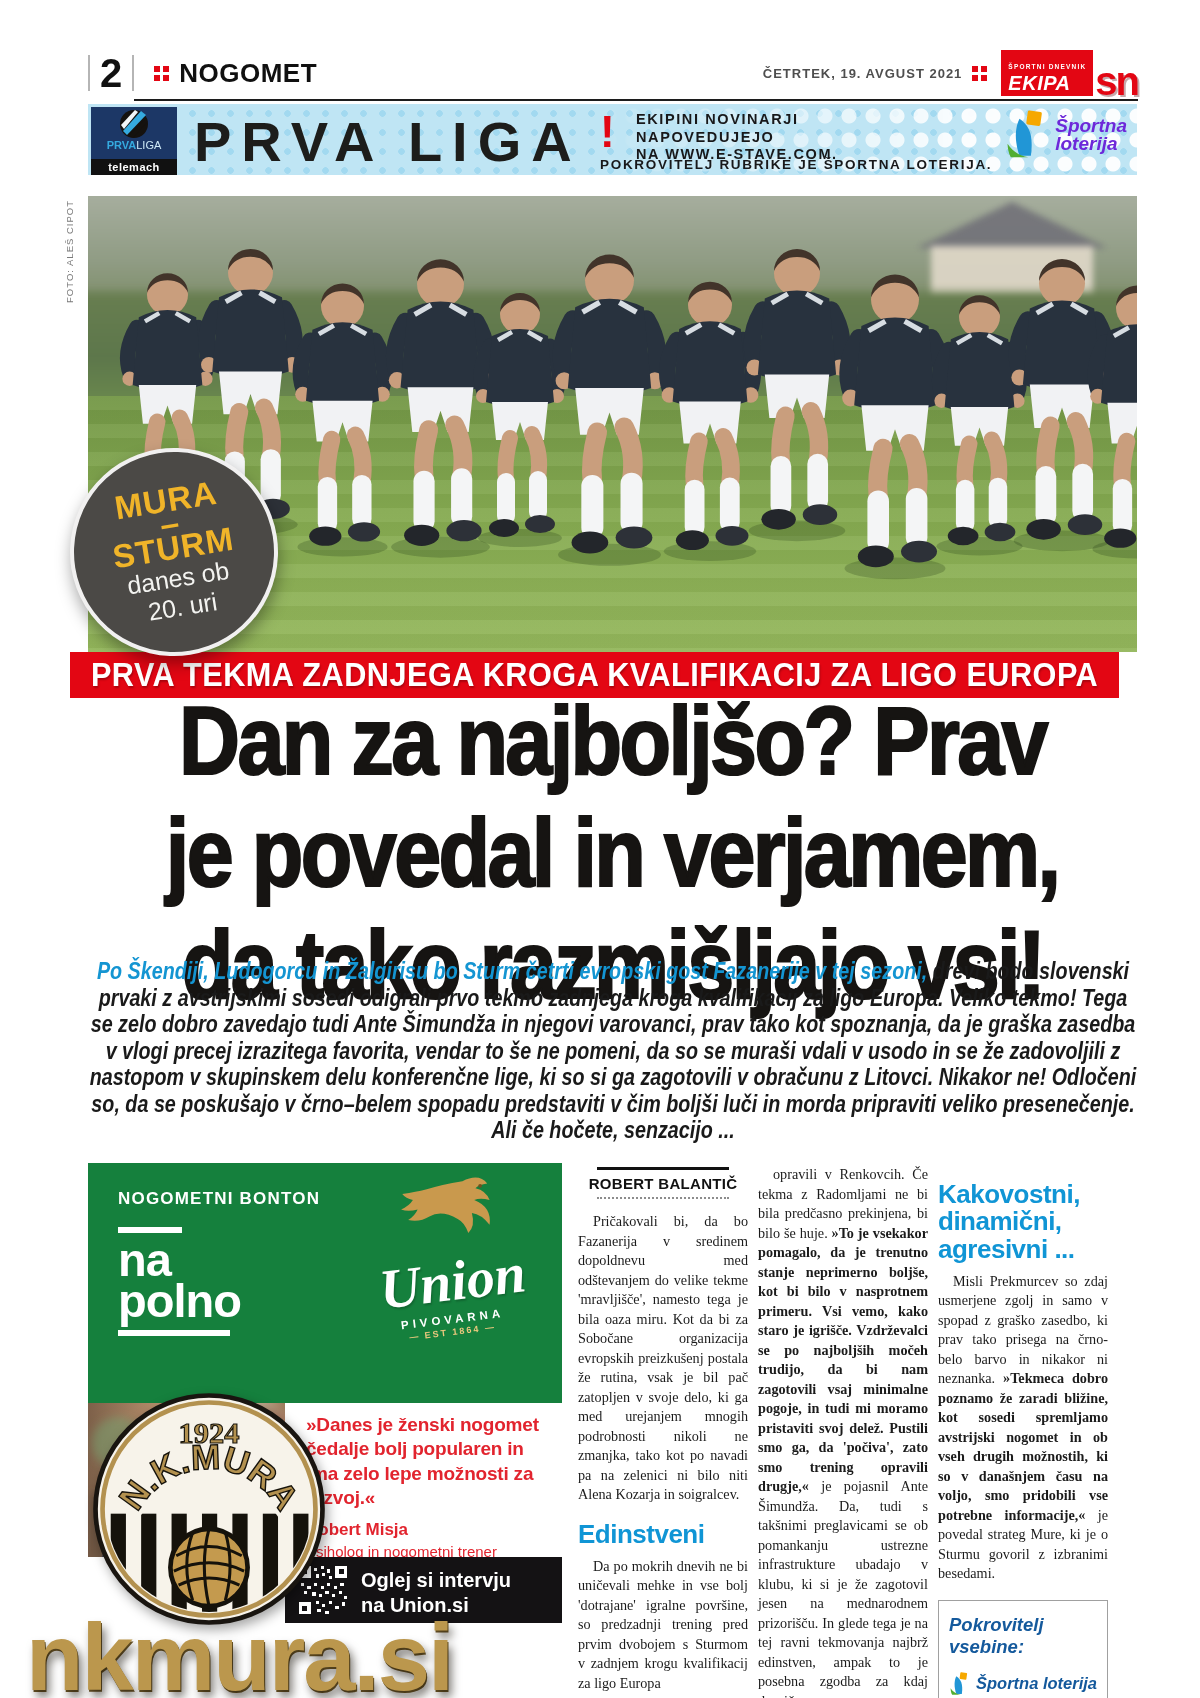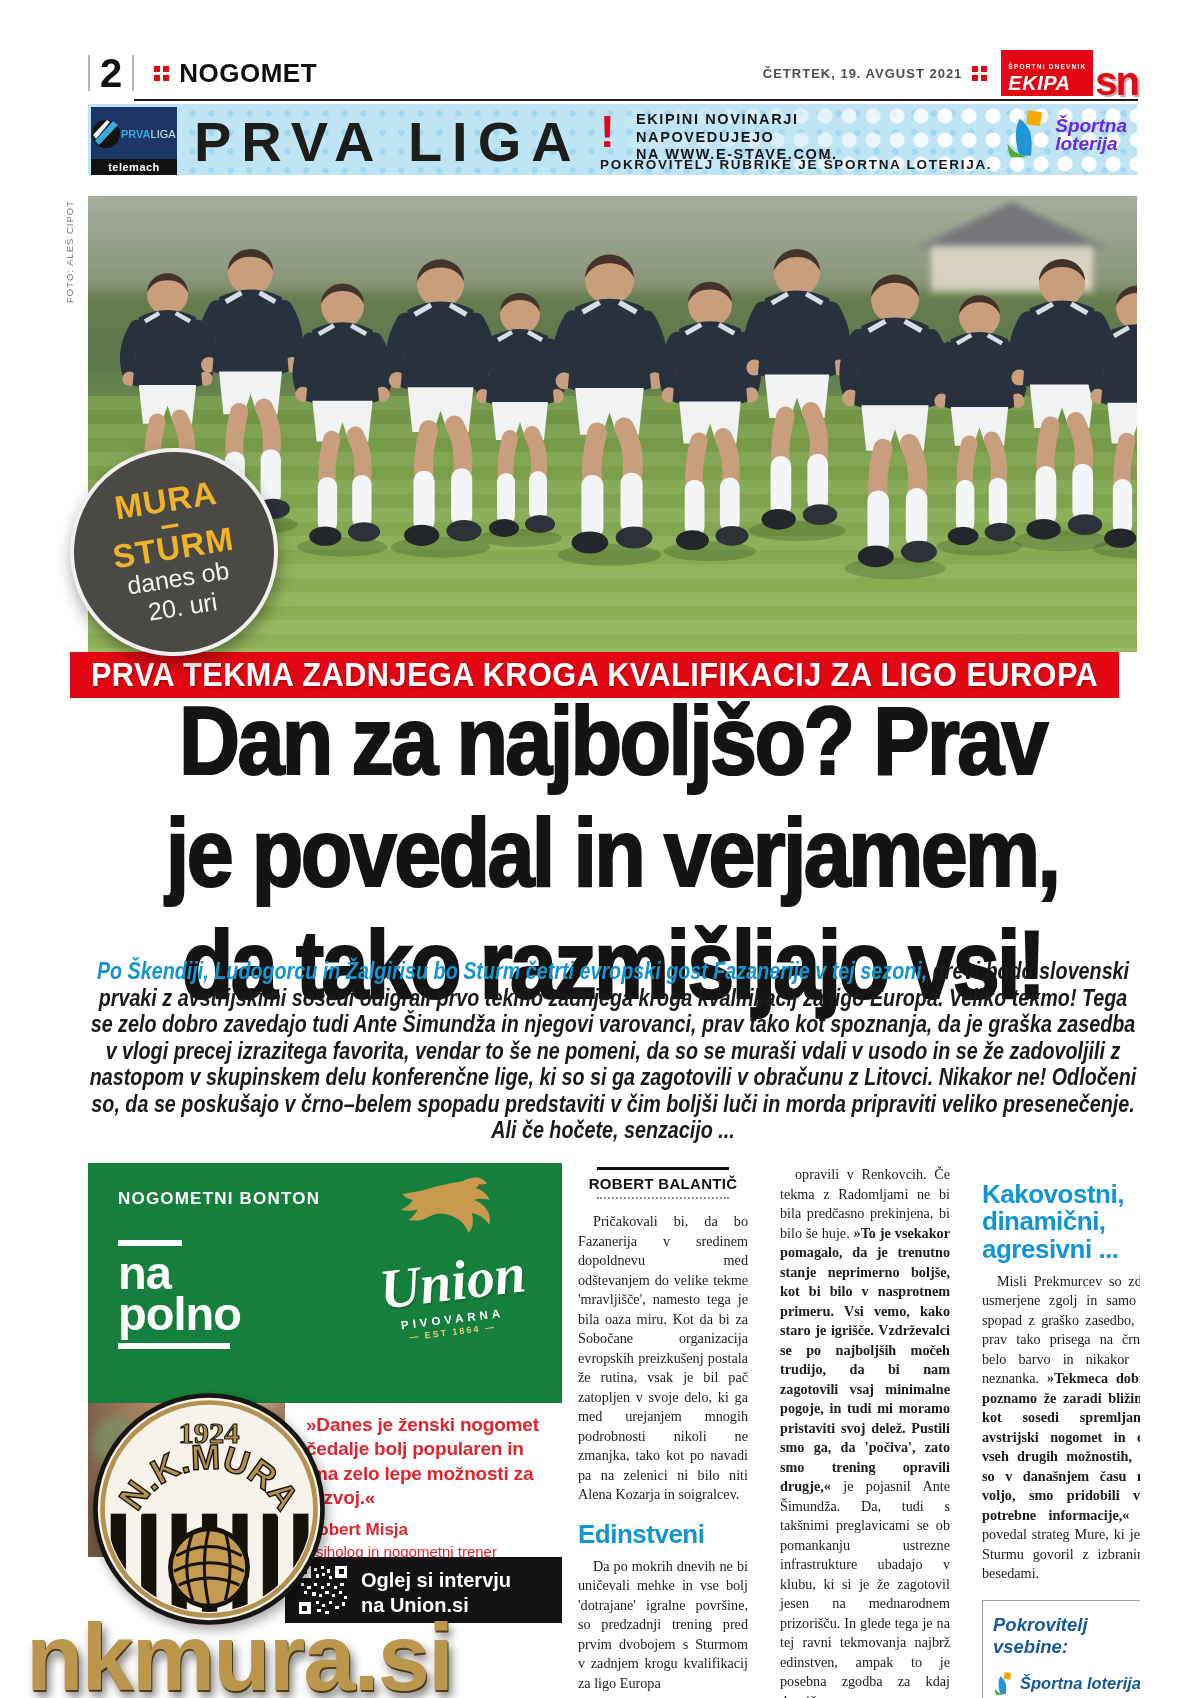--- a/index.html
+++ b/index.html
@@ -27,21 +27,21 @@
   .banner{position:absolute;left:88px;top:104px;width:1049px;height:71px;background:#bfe5f4;overflow:hidden;}
   .dots-right{position:absolute;top:0;right:0;bottom:0;width:540px;
       background-image:radial-gradient(circle,#fff 7px,rgba(255,255,255,0) 8px);
       background-size:24px 24px;opacity:.95;
       -webkit-mask-image:linear-gradient(to right,transparent,#000 70%);
       mask-image:linear-gradient(to right,transparent,#000 70%);}
   .dots-left{position:absolute;inset:0;
       background-image:radial-gradient(circle,rgba(110,195,233,.55) 3px,transparent 3.5px);
       background-size:19px 19px;opacity:.65;}
   .pl-logo{position:absolute;left:3px;top:3px;width:86px;}
-  .pl-sq{background:#1c3766;height:50px;display:flex;align-items:center;justify-content:flex-start;padding-top:2px;}
+  .pl-sq{background:#1c3766;height:50px;display:flex;flex-direction:column;align-items:center;justify-content:flex-start;padding-top:2px;}
   .pl-name{font-size:11px;font-weight:800;line-height:1;margin-top:1px;}
   .pl-name .b{color:#35aadf;} .pl-name .l{color:#cfeaf7;font-weight:400;}
   .pl-telemach{background:#111;color:#fff;font-size:11px;font-weight:700;text-align:center;height:16px;line-height:16px;letter-spacing:.5px;}
   .banner-title{position:absolute;left:106px;top:5px;font-size:56px;font-weight:800;color:#1d1d1b;
       letter-spacing:10px;white-space:nowrap;}
   .bang{position:absolute;left:512px;top:8px;font-size:44px;font-weight:900;color:#e30613;line-height:.9;}
   .promo{position:absolute;left:548px;top:7px;font-size:14.5px;font-weight:800;color:#18181a;
       letter-spacing:1.6px;line-height:1.22;white-space:nowrap;}
   .sponsor-line{position:absolute;left:512px;bottom:3px;font-size:13.5px;font-weight:800;color:#18181a;letter-spacing:1.7px;white-space:nowrap;}
   .slot-logo{position:absolute;right:10px;top:6px;display:flex;align-items:center;gap:7px;}
@@ -85,21 +85,21 @@
 
   
   .lead{position:absolute;left:88px;top:958px;width:1250px;transform:scaleX(.84);transform-origin:left top;
       font-size:23.5px;font-weight:700;font-style:italic;line-height:1.13;text-align:center;color:#1a1a1a;}
   .lead .blue{color:#1495d2;}
 
   
   .ad{position:absolute;left:88px;top:1163px;width:474px;height:460px;z-index:2;}
   .ad-red{position:absolute;left:0;top:0;width:474px;height:240px;background:#15803d;}
   .ad-kicker{position:absolute;left:30px;top:26px;font-size:17px;font-weight:800;color:#fff;letter-spacing:1.2px;}
-  .napolno{position:absolute;left:30px;top:77px;color:#fff;line-height:.88;}
+  .napolno{position:absolute;left:30px;top:64px;color:#fff;line-height:.88;}
   .np-bar{width:64px;height:6px;background:#fff;margin-bottom:6px;}
   .np-w{font-size:47px;font-weight:800;letter-spacing:-1px;}
   .np-bar2{width:112px;height:6px;background:#fff;margin-top:8px;}
   .union{position:absolute;left:262px;top:8px;width:205px;text-align:center;}
   .union-name{font-family:"Liberation Serif",serif;font-style:italic;font-weight:700;font-size:56px;color:#fff;
       transform:rotate(-7deg);margin-top:-10px;text-shadow:1px 2px 2px rgba(0,0,0,.2);}
   .union-sub{font-size:11.5px;font-weight:700;letter-spacing:4px;color:#fff;transform:rotate(-7deg);margin-top:0;}
   .union-est{font-size:9px;font-weight:700;letter-spacing:2px;color:#ecc87e;transform:rotate(-7deg);margin-top:2px;}
   .ad-white{position:absolute;left:0;top:240px;width:474px;height:154px;background:#fff;}
   .portrait{position:absolute;left:0;top:0;width:197px;height:154px;overflow:hidden;}
@@ -111,21 +111,21 @@
   .ad-black{position:absolute;left:197px;top:394px;width:277px;height:66px;background:#141214;}
   .qr{position:absolute;left:14px;top:9px;width:48px;height:48px;}
   .cta{position:absolute;left:76px;top:11px;color:#fff;font-size:20px;font-weight:800;line-height:1.25;}
 
   
   .crest{position:absolute;left:92px;top:1392px;width:234px;height:234px;z-index:7;filter:drop-shadow(3px 5px 6px rgba(0,0,0,.35));}
   .watermark{position:absolute;left:26px;top:1604px;font-size:94px;font-weight:800;color:#bb974d;letter-spacing:-2px;z-index:8;
       text-shadow:4px 7px 10px rgba(20,15,5,.55),1px 2px 0 #6b5526;}
 
   
-  .article{position:absolute;left:578px;top:1165px;width:562px;height:533px;display:flex;gap:32px;overflow:hidden;z-index:2;}
+  .article{position:absolute;left:578px;top:1165px;width:562px;height:533px;display:flex;gap:10px;overflow:hidden;z-index:2;}
   .col{width:170px;flex:0 0 170px;}
   .byline-top{width:132px;height:3px;background:#111;margin:2px auto 5px;}
   .byline{text-align:center;font-size:15px;font-weight:800;letter-spacing:.3px;color:#111;}
   .byline-bot{width:132px;border-bottom:2.5px dotted #8c8c8c;margin:5px auto 13px;}
   .art p{font-family:"Liberation Serif",serif;font-size:14.2px;line-height:19.5px;text-align:justify;
       color:#1b1b1b;margin:0;text-indent:15px;}
   .art b{font-weight:700;}
   .subhead{font-size:26px;font-weight:800;color:#1095d5;letter-spacing:-.5px;line-height:1.05;margin:16px 0 9px;}
   .sponsor-box{margin-top:16px;border:1.5px solid #a0a0a0;padding:13px 10px 12px;}
   .sb-label{font-size:18.5px;font-weight:800;font-style:italic;color:#14599c;}

